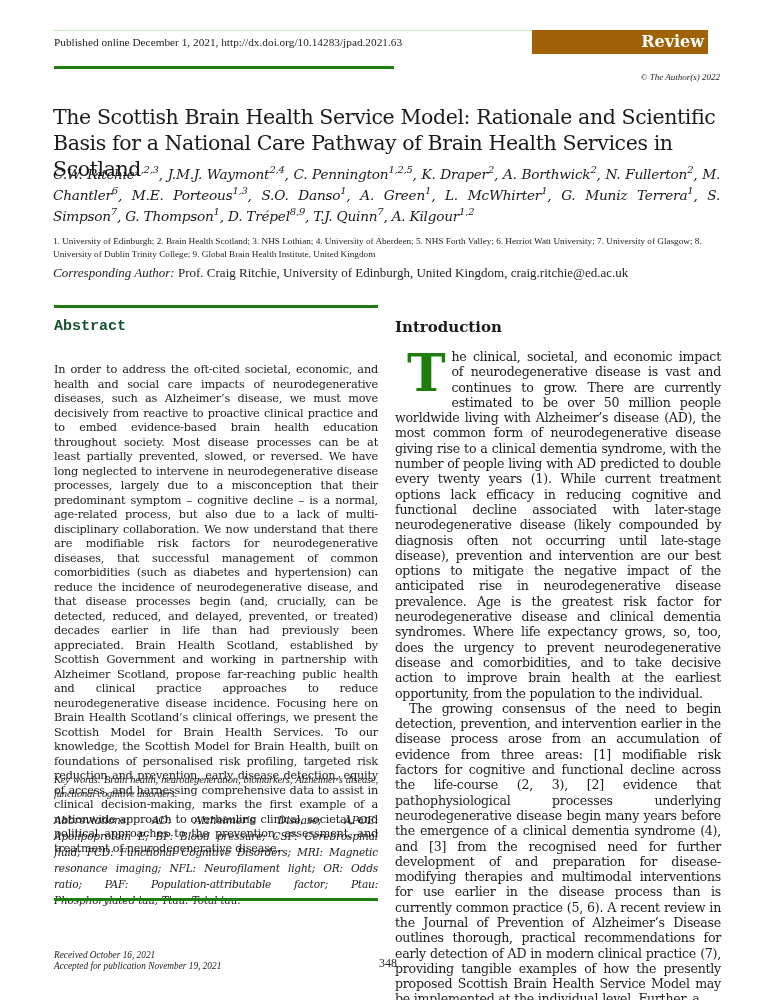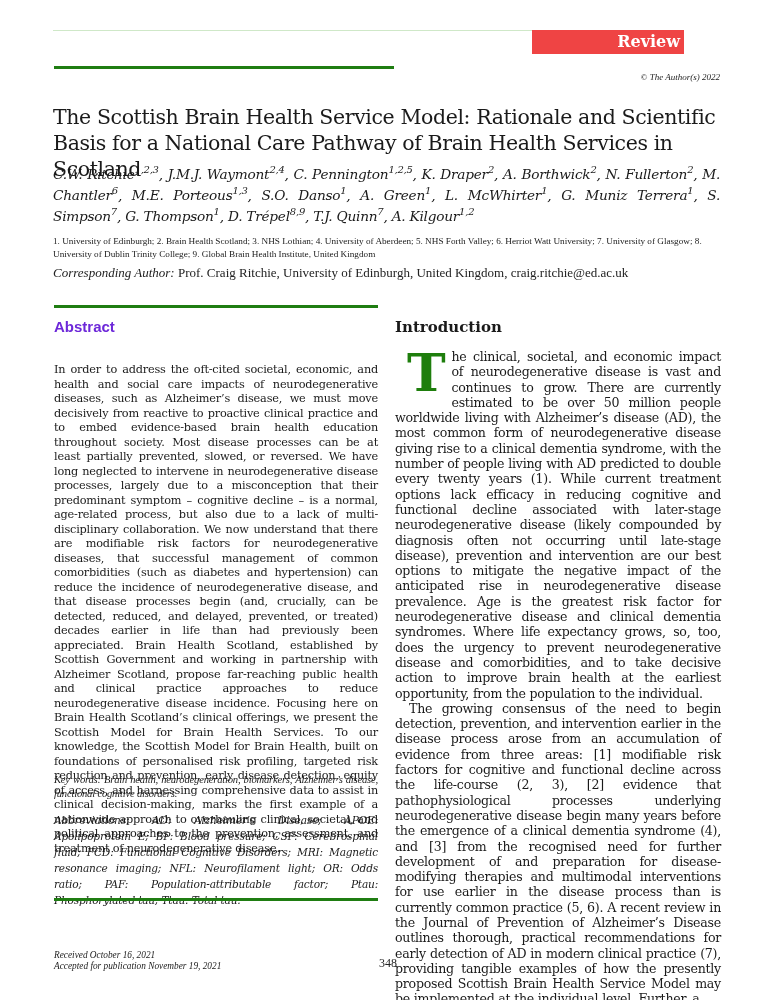--- a/index.html
+++ b/index.html
@@ -2,50 +2,51 @@
 <html><head>
   <meta charset="utf-8">
   <style>
     html, body { margin:0; padding:0; background:#ffffff; }
     body { width:773px; height:1000px; position:relative; overflow:hidden;
       font-family:"DejaVu Serif", "Liberation Serif", serif; color:#1a1a1a; }
     .abs { position:absolute; }
     .top-line { left:53px; top:30px; width:479px; height:1px; background:#cfe8c8; }
     .journal { left:54px; top:36px; font-family:"Liberation Serif", serif; font-size:11.3px; line-height:13px; color:#222; }
     .green-bar-top { left:54px; top:66px; width:340px; height:3px; background:#1f7d12; }
-    .review-box { left:532px; top:30px; width:152px; height:24px; background:#ef4444; }
+    .review-box { left:532px; top:30px; width:176px; height:24px; background:#a16207; }
     .review-box span { position:absolute; right:4px; top:2px; font-family:"DejaVu Serif", serif; font-weight:bold; font-size:16px; color:#ffffff; }
     .copyright { right:53px; top:72px; font-family:"Liberation Serif", serif; font-style:italic; font-size:9px; color:#222; }
     .title { left:53px; top:104px; width:670px; font-family:"DejaVu Serif", serif; font-weight:normal; font-size:20.5px; line-height:26px; color:#1a1a1a; letter-spacing:-0.4px; }
     .authors { left:53px; top:164px; width:667px; font-family:"DejaVu Serif", serif; font-style:italic; font-size:13.7px; line-height:21px; text-align:justify; color:#1a1a1a; letter-spacing:-0.25px; }
     .authors sup { font-size:10px; vertical-align:6px; line-height:0; }
     .affil { left:53px; top:235px; width:667px; font-family:"Liberation Serif", serif; font-size:9.2px; line-height:13px; color:#222; }
     .corresp { left:53px; top:266px; width:667px; font-family:"Liberation Serif", serif; font-size:13px; line-height:13px; color:#222; }
     .corresp i { font-style:italic; }
     .green-rule { height:3px; background:#1f7d12; }
     .rule1 { left:54px; top:305px; width:324px; }
     .rule2 { left:54px; top:898px; width:324px; }
-    .abstract-head { left:54px; top:318px; font-family:Liberation Sans, sans-serif; font-weight:bold; font-size:15px; color:#6d28d9; }
+    .abstract-head { left:54px; top:318px; font-family:Liberation Mono, monospace; font-weight:bold; font-size:15px; color:#14532d; }
     .abstract-body { left:54px; top:336px; width:324px; font-family:"DejaVu Serif", serif; font-size:11.3px; line-height:14.5px; text-align:justify; color:#1a1a1a; letter-spacing:-0.2px;margin-top:27px; }
     .keywords { left:54px; top:773px; width:324px; font-family:Liberation Serif, serif; font-style:italic; font-size:10.6px; line-height:14.3px; text-align:justify; color:#1a1a1a; letter-spacing:-0.2px; }
     .abbrev { left:54px; top:812px; width:324px; font-family:"DejaVu Serif", serif; font-style:italic; font-size:10.6px; line-height:16px; text-align:justify; color:#1a1a1a; letter-spacing:-0.2px; }
     .intro-head { left:395px; top:318px; font-family:"DejaVu Serif", serif; font-weight:bold; font-size:15px; color:#1a1a1a; }
     .intro-body { left:395px; top:349px; width:326px; font-family:"DejaVu Serif", serif; font-size:12.6px; line-height:15.3px; text-align:justify; color:#1a1a1a; letter-spacing:-0.25px; }
     .intro-body p { margin:0; }
     .intro-body p + p { text-indent:14px; }
     .dropcap { float:left; font-family:"DejaVu Serif", serif; font-weight:bold; font-size:52px; line-height:44px; color:#1e7e0c; margin:2px 6px 0 12px; }
     .received { left:54px; top:950px; font-family:"Liberation Serif", serif; font-style:italic; font-size:9.3px; line-height:11px; color:#222; }
     .page-num { left:379px; top:956px; font-family:"Liberation Serif", serif; font-size:12px; color:#222; }
   </style>
 </head>
 <body>
 
 <div class="abs top-line"></div>
 
 <div class="abs journal">
+  <div>Published online December 1, 2021, http://dx.doi.org/10.14283/jpad.2021.63</div>
 </div>
 
 <div class="abs green-bar-top"></div>
 
 <div class="abs review-box">
   <span>Review</span>
 </div>
 
 <div class="abs copyright">© The Author(s) 2022</div>
 

